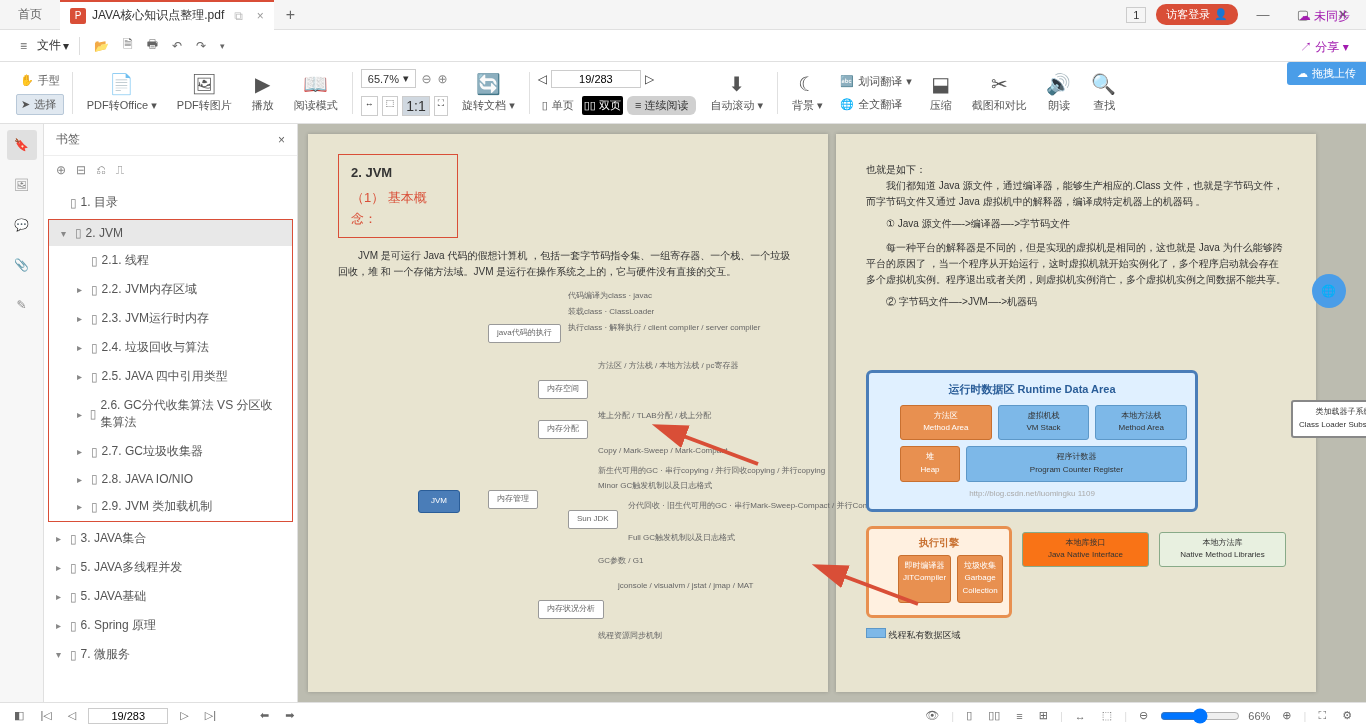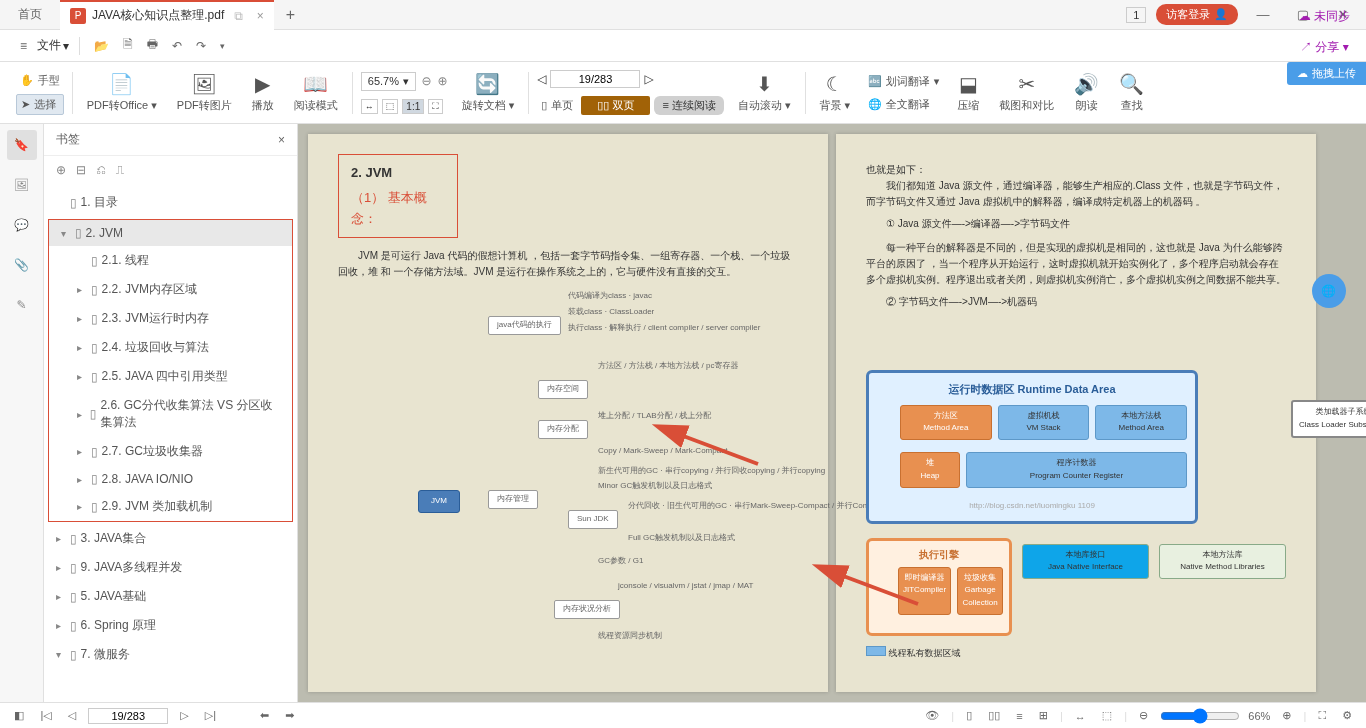--- a/index.html
+++ b/index.html
@@ -30,21 +30,21 @@
 
 .toolbar { height: 62px; display: flex; align-items: center; padding: 0 16px; gap: 8px; border-bottom: 1px solid #e0e0e0; }
 .tool-group { display: flex; flex-direction: column; align-items: center; gap: 2px; padding: 0 6px; cursor: pointer; }
 .tool-group .ticon { font-size: 20px; color: #555; height: 24px; display: flex; align-items: center; }
 .tool-group .tlabel { font-size: 11px; color: #555; white-space: nowrap; }
 .tool-sep { width: 1px; height: 42px; background: #e0e0e0; }
 .tool-row { display: flex; flex-direction: column; gap: 4px; }
 .tool-small { display: flex; align-items: center; gap: 4px; padding: 2px 4px; color: #555; cursor: pointer; font-size: 11px; }
 .zoom-box { border: 1px solid #ccc; padding: 2px 6px; font-size: 11px; display: flex; align-items: center; gap: 4px; }
 .page-input { border: 1px solid #ccc; width: 90px; padding: 2px 4px; font-size: 11px; text-align: center; }
-.page-btn-blue { background: #a16207; color: #fff; padding: 2px 16px; border-radius: 2px; font-size: 11px; }
+.page-btn-blue { background: #000000; color: #fff; padding: 2px 2px; border-radius: 2px; font-size: 11px; }
 .page-btn-gray { background: #d0d0d0; padding: 2px 8px; border-radius: 6px; font-size: 11px; }
 
 
 .main { display: flex; height: 578px; }
 
 
 .sidebar-icons { width: 44px; background: #f7f7f7; border-right: 1px solid #e0e0e0; display: flex; flex-direction: column; align-items: center; padding-top: 6px; gap: 10px; }
 .side-icon { width: 30px; height: 30px; display: flex; align-items: center; justify-content: center; color: #888; cursor: pointer; border-radius: 3px; }
 .side-icon.active { background: #e0e0e0; color: #4a7db8; }
 
@@ -70,21 +70,21 @@
 .jvm-title { font-weight: bold; font-size: 13px; }
 .jvm-subtitle { color: #d94e37; font-size: 13px; margin-top: 4px; }
 
 .mindmap { font-size: 8px; color: #666; position: relative; margin-top: 20px; }
 .mm-root { position: absolute; left: 80px; top: 190px; background: #4a7db8; color: #fff; padding: 4px 12px; border-radius: 3px; border: 1px solid #2a5d98; }
 .mm-node { position: absolute; background: #fff; border: 1px solid #999; padding: 2px 8px; border-radius: 2px; font-size: 8px; }
 .mm-text { position: absolute; font-size: 8px; white-space: nowrap; }
 
 .runtime-box { border: 3px solid #4a7db8; border-radius: 6px; padding: 8px; margin-top: 60px; background: #e0f0ff; width: 332px; position: relative; }
 .runtime-title { text-align: center; color: #2a5d98; font-weight: bold; font-size: 11px; margin-bottom: 6px; }
-.runtime-row { display: flex; gap: 6px; margin-bottom: 12px; padding-left: 23px; }
+.runtime-row { display: flex; gap: 6px; margin-bottom: 6px; padding-left: 23px; }
 .rt-box { flex: 1; padding: 4px; text-align: center; font-size: 8px; border-radius: 3px; border: 1px solid #999; }
 .rt-orange { background: #e89050; color: #fff; border-color: #c87030; }
 .rt-blue { background: #7db8e8; border-color: #5d98c8; }
 .exec-box { border: 3px solid #e89050; border-radius: 6px; padding: 6px; background: #fff0e0; margin-top: 14px; width: 146px; }
 .side-box { position: absolute; border: 2px solid #888; padding: 4px 6px; font-size: 8px; text-align: center; background: #fff; border-radius: 3px; }
 
 
 .bottombar { height: 26px; border-top: 1px solid #e0e0e0; display: flex; align-items: center; padding: 0 10px; gap: 8px; color: #666; font-size: 11px; }
 .bb-btn { padding: 2px 4px; cursor: pointer; }
 .bb-page-input { border: 1px solid #ccc; width: 80px; padding: 1px 4px; text-align: center; font-size: 11px; }
@@ -163,21 +163,21 @@
   <div class="tool-sep"></div>
   <div class="tool-row">
     <div style="display:flex;gap:6px;align-items:center">
       <span class="zoom-box"><span>65.7%</span> ▾</span>
       <span style="color:#888">⊖</span>
       <span style="color:#888">⊕</span>
     </div>
     <div style="display:flex;gap:4px;margin-top:4px">
       <span style="border:1px solid #ccc;padding:1px 3px;font-size:9px">↔</span>
       <span style="border:1px solid #ccc;padding:1px 3px;font-size:9px">⬚</span>
-      <span style="border:1px solid #ccc;padding:1px 3px;font-size:10px;background:#d0d8e0">1:1</span>
+      <span style="border:1px solid #ccc;padding:1px 3px;font-size:14px;background:#d0d8e0">1:1</span>
       <span style="border:1px solid #ccc;padding:1px 3px;font-size:9px">⛶</span>
     </div>
   </div>
   <div class="tool-group">
       <span class="ticon">🔄</span>
       <span class="tlabel"><span>旋转文档</span> ▾</span>
     </div>
   <div class="tool-sep"></div>
   <div class="tool-row">
     <div style="display:flex;gap:4px;align-items:center">
@@ -306,21 +306,21 @@
           </div>
       </div>
       <div class="bm-item">
           <span class="arrow">▸</span>
           <span class="bicon">▯</span> 
           <span>3. JAVA集合</span>
         </div>
       <div class="bm-item">
           <span class="arrow">▸</span>
           <span class="bicon">▯</span> 
-          <span>9. JAVA多线程并发</span>
+          <span>5. JAVA多线程并发</span>
         </div>
       <div class="bm-item">
           <span class="arrow">▸</span>
           <span class="bicon">▯</span> 
           <span>5. JAVA基础</span>
         </div>
       <div class="bm-item">
           <span class="arrow">▸</span>
           <span class="bicon">▯</span> 
           <span>6. Spring 原理</span>
@@ -348,37 +348,37 @@
     </svg>
 
     <div class="page page-left">
       <div class="jvm-title-box">
         <div class="jvm-title">2. JVM</div>
         <div class="jvm-subtitle">（1） 基本概念：</div>
       </div>
       <p style="text-indent:2em">JVM 是可运行 Java 代码的假想计算机 ，包括一套字节码指令集、一组寄存器、一个栈、一个垃圾回收，堆 和 一个存储方法域。JVM 是运行在操作系统之上的，它与硬件没有直接的交互。</p>
       <div class="mindmap" style="height:360px">
         <div class="mm-root">JVM</div>
-        <div class="mm-node" style="left:150px;top:16px">java代码的执行</div>
+        <div class="mm-node" style="left:150px;top:24px">java代码的执行</div>
         <div class="mm-text" style="left:230px;top:-10px">代码编译为class · javac</div>
         <div class="mm-text" style="left:230px;top:6px">装载class · ClassLoader</div>
         <div class="mm-text" style="left:230px;top:22px">执行class · 解释执行 / client compiler / server compiler</div>
         <div class="mm-node" style="left:200px;top:80px">内存空间</div>
         <div class="mm-text" style="left:260px;top:60px">方法区 / 方法栈 / 本地方法栈 / pc寄存器</div>
         <div class="mm-node" style="left:200px;top:120px">内存分配</div>
         <div class="mm-text" style="left:260px;top:110px">堆上分配 / TLAB分配 / 栈上分配</div>
         <div class="mm-text" style="left:260px;top:145px">Copy / Mark-Sweep / Mark-Compact</div>
         <div class="mm-node" style="left:150px;top:190px">内存管理</div>
         <div class="mm-text" style="left:260px;top:165px">新生代可用的GC · 串行copying / 并行回收copying / 并行copying</div>
         <div class="mm-text" style="left:260px;top:180px">Minor GC触发机制以及日志格式</div>
         <div class="mm-node" style="left:230px;top:210px">Sun JDK</div>
         <div class="mm-text" style="left:290px;top:200px">分代回收 · 旧生代可用的GC · 串行Mark-Sweep-Compact / 并行Compacting / 并发Mark-Sweep</div>
         <div class="mm-text" style="left:290px;top:232px">Full GC触发机制以及日志格式</div>
         <div class="mm-text" style="left:260px;top:255px">GC参数 / G1</div>
-        <div class="mm-node" style="left:216px;top:300px">内存状况分析</div>
+        <div class="mm-node" style="left:200px;top:300px">内存状况分析</div>
         <div class="mm-text" style="left:280px;top:280px">jconsole / visualvm / jstat / jmap / MAT</div>
         <div class="mm-text" style="left:260px;top:330px">线程资源同步机制</div>
       </div>
     </div>
 
     <div class="page page-right">
       <p style="margin-top:8px">也就是如下：</p>
       <p style="text-indent:2em">我们都知道 Java 源文件，通过编译器，能够生产相应的.Class 文件，也就是字节码文件，而字节码文件又通过 Java 虚拟机中的解释器，编译成特定机器上的机器码 。</p>
       <p style="margin-top:6px;text-indent:2em">① Java 源文件—-&gt;编译器—-&gt;字节码文件</p>
       <p style="margin-top:8px;text-indent:2em">每一种平台的解释器是不同的，但是实现的虚拟机是相同的，这也就是 Java 为什么能够跨平台的原因了 ，当一个程序从开始运行，这时虚拟机就开始实例化了，多个程序启动就会存在多个虚拟机实例。程序退出或者关闭，则虚拟机实例消亡，多个虚拟机实例之间数据不能共享。</p>
@@ -409,21 +409,21 @@
         <div style="display:flex;gap:10px;align-items:flex-start">
           <div class="exec-box">
             <div style="text-align:center;font-weight:bold;color:#c87030;font-size:10px">执行引擎</div>
             <div class="runtime-row" style="margin-top:4px">
               <div class="rt-box rt-orange" style="white-space:pre-line">即时编译器
 JITCompiler</div>
               <div class="rt-box rt-orange" style="white-space:pre-line">垃圾收集
 Garbage Collection</div>
             </div>
           </div>
-          <div class="rt-box" style="white-space:pre-line;margin-top:20px;width:90px;background:#0ea5e9;border-color:#8a8">本地库接口
+          <div class="rt-box" style="white-space:pre-line;margin-top:20px;width:90px;background:#f97316;border-color:#8a8">本地库接口
 Java Native Interface</div>
           <div class="rt-box" style="white-space:pre-line;margin-top:20px;width:100px;background:#e8f0e0;border-color:#8a8">本地方法库
 Native Method Libraries</div>
         </div>
         <div style="margin-top:10px;font-size:9px">
           <div><span style="display:inline-block;width:20px;height:10px;background:#7db8e8;border:1px solid #5d98c8"></span> <span>线程私有数据区域</span></div>
         </div>
       </div>
     </div>
   </div>

